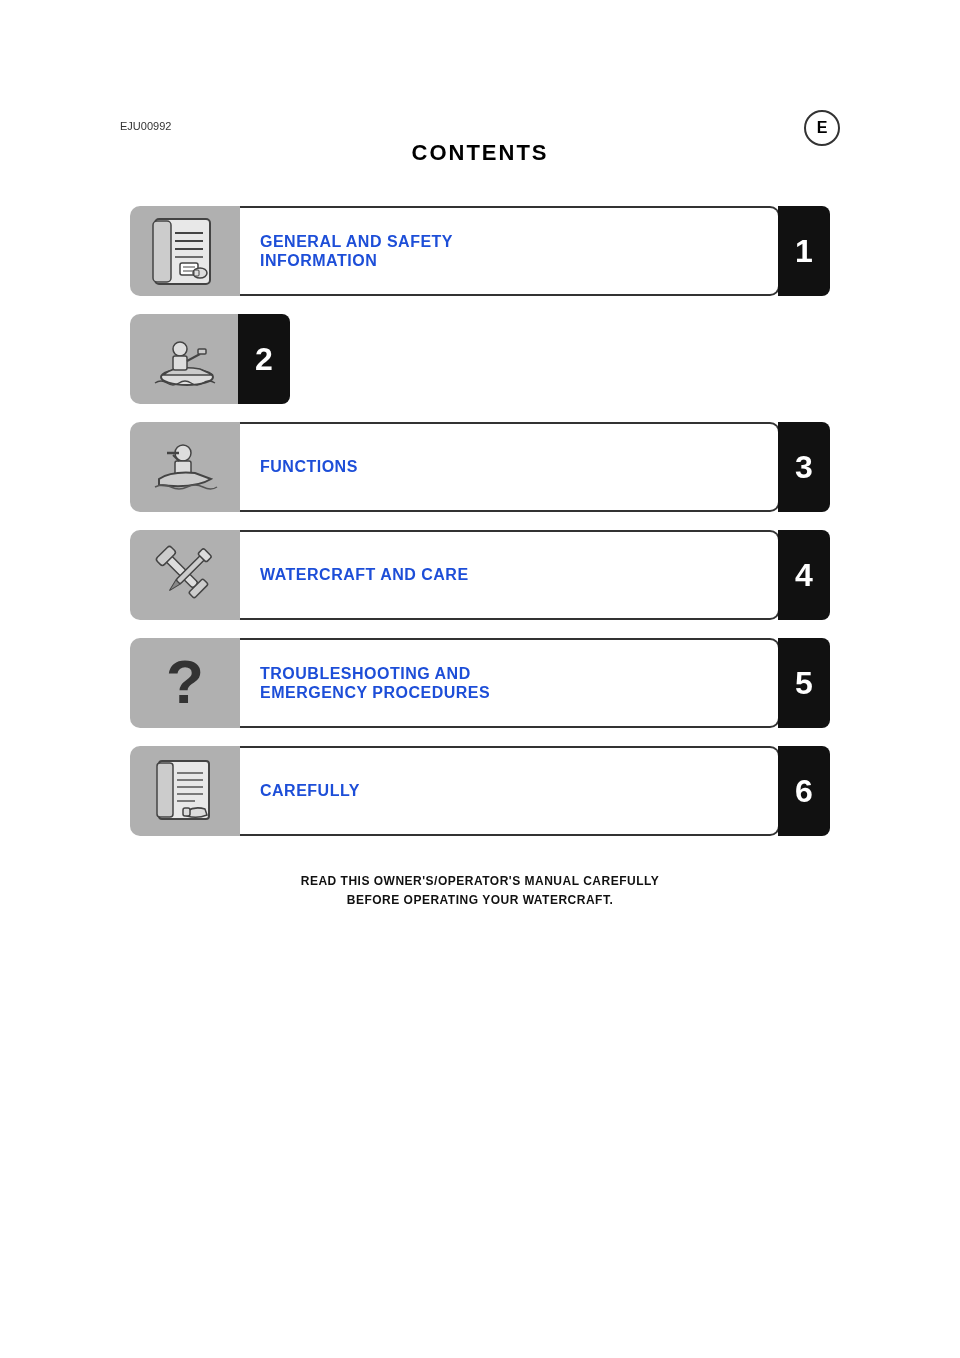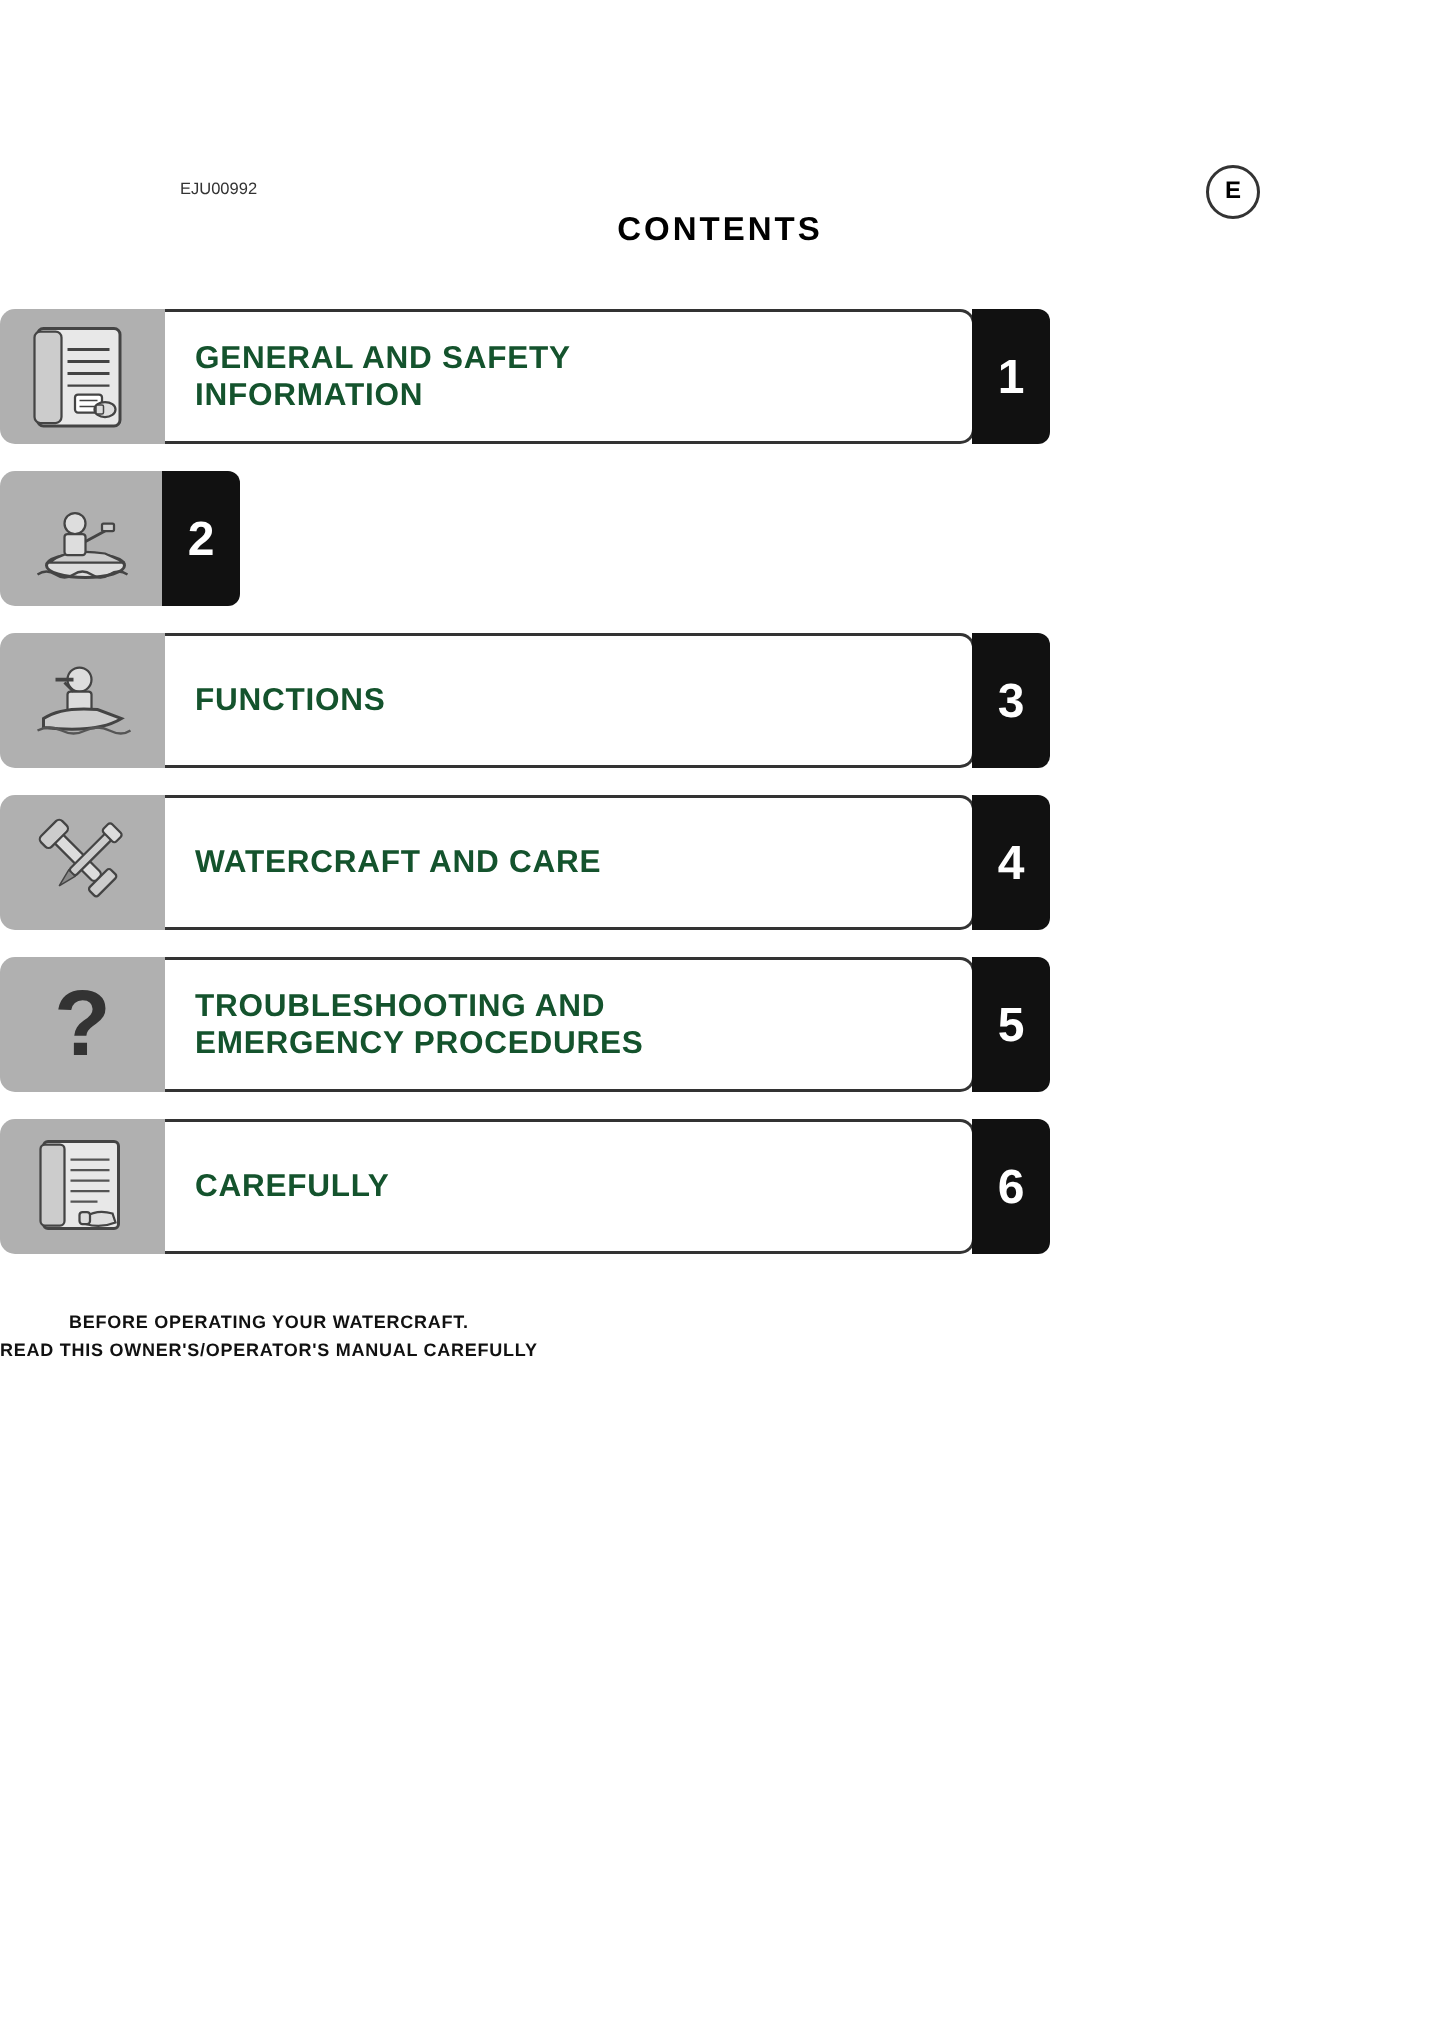--- a/index.html
+++ b/index.html
@@ -9,21 +9,21 @@
       width: 960px;
       min-height: 1358px;
       position: relative;
     }
     .page {
       width: 960px;
       min-height: 1358px;
       background: #fff;
       display: flex;
       flex-direction: column;
-      align-items: flex-start;
+      align-items: center;
       padding: 0;
     }
     .header {
       width: 100%;
       display: flex;
       justify-content: center;
       align-items: center;
       position: relative;
       padding-top: 120px;
       margin-bottom: 30px;
@@ -90,25 +90,25 @@
       border: 2.5px solid #333;
       border-left: none;
       border-radius: 0 10px 10px 0;
       display: flex;
       align-items: center;
       padding: 14px 20px;
       background: #fff;
       min-height: 90px;
     }
     .label-text {
-      font-size: 21px;
+      font-size: 16px;
       font-weight: bold;
       letter-spacing: 0.5px;
       line-height: 1.2;
-      color: #14532d;
+      color: #1d4ed8;
     }
     .num-badge {
       width: 52px;
       min-height: 90px;
       background: #111;
       border-radius: 0 8px 8px 0;
       display: flex;
       align-items: center;
       justify-content: center;
       color: #fff;
@@ -278,17 +278,17 @@
         <span class="label-text">CAREFULLY</span>
       </div>
       <div class="num-badge">
         <span>6</span>
       </div>
     </div>
 
   </div>
 
   <div class="footer-text">
+    <div>READ THIS OWNER'S/OPERATOR'S MANUAL CAREFULLY</div>
     <div>BEFORE OPERATING YOUR WATERCRAFT.</div>
-    <div>READ THIS OWNER'S/OPERATOR'S MANUAL CAREFULLY</div>
   </div>
 
 </div>
 
 </body></html>

